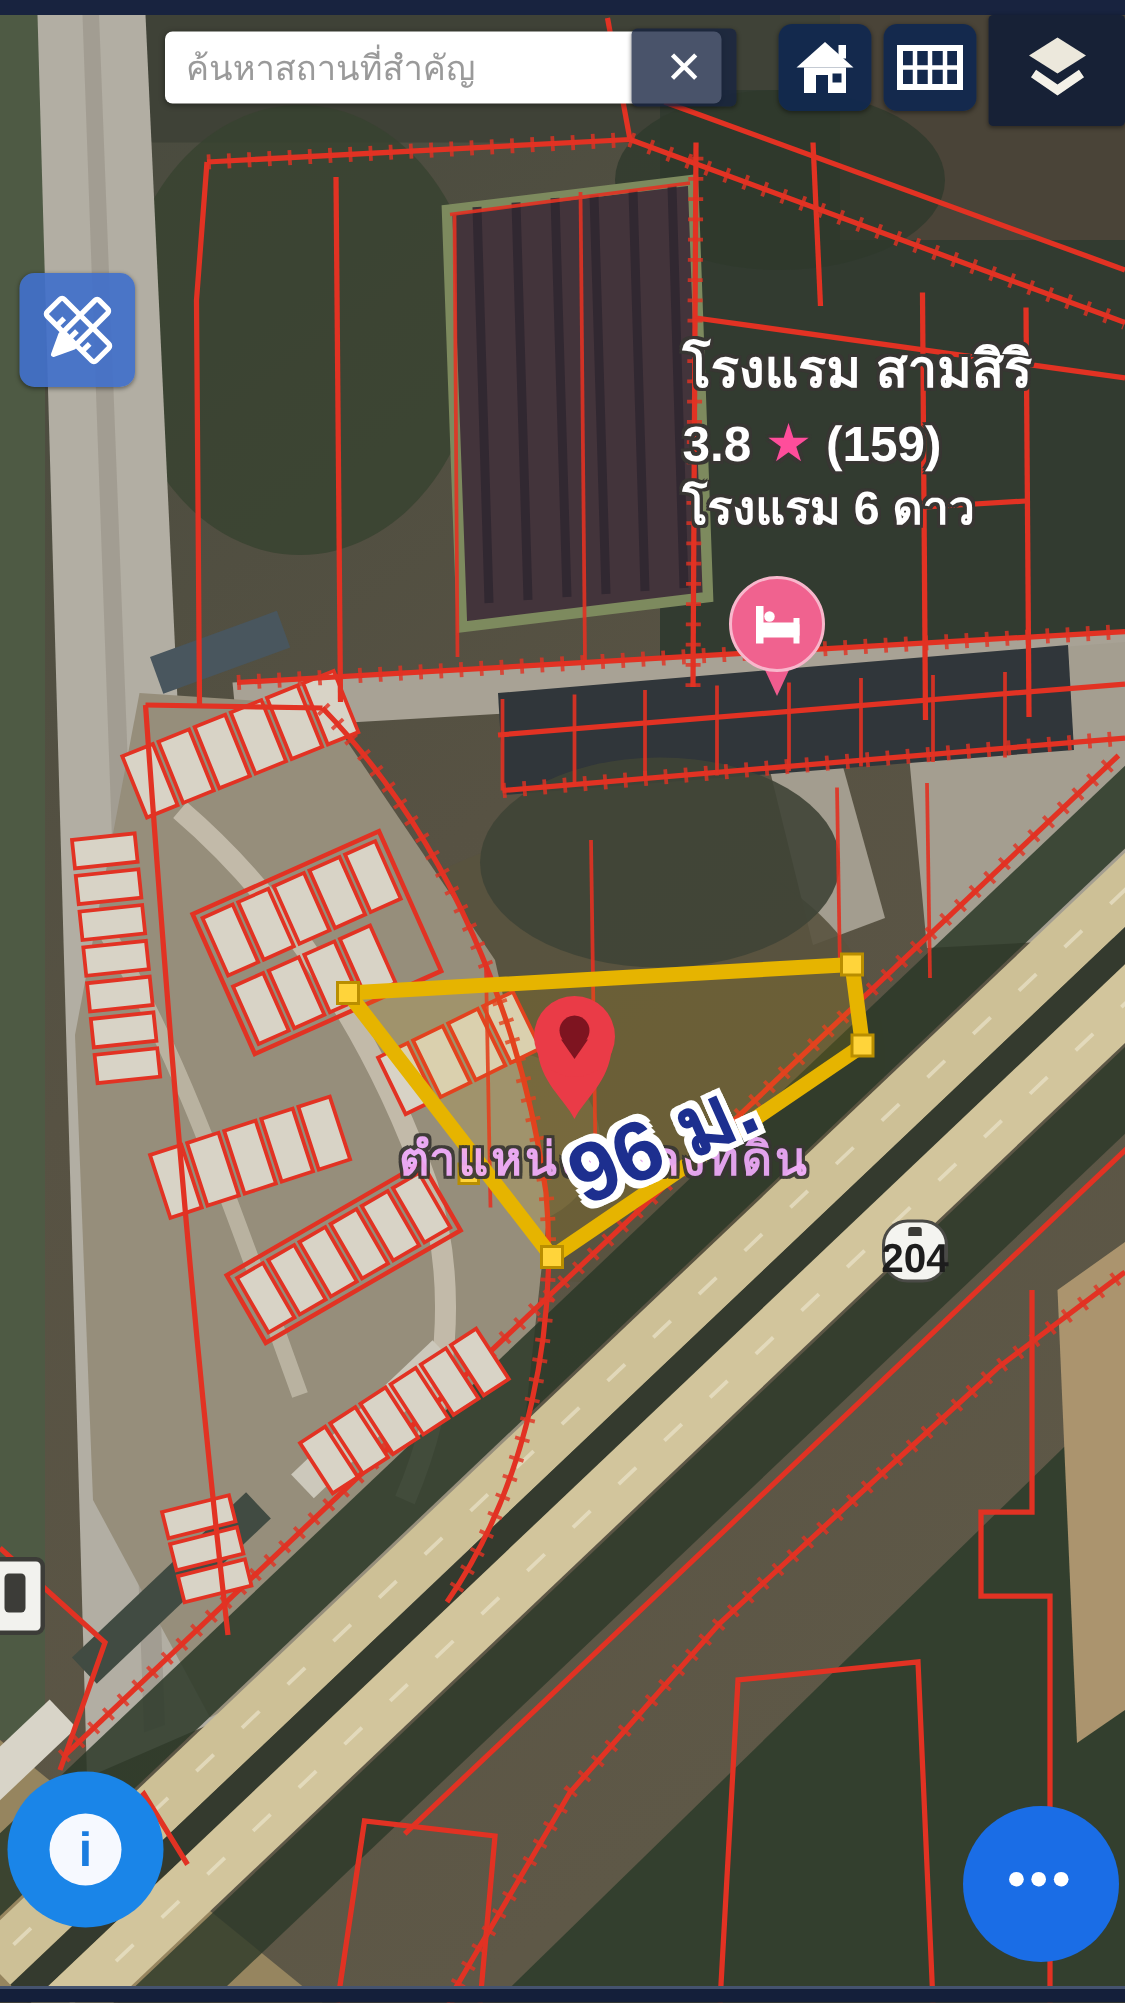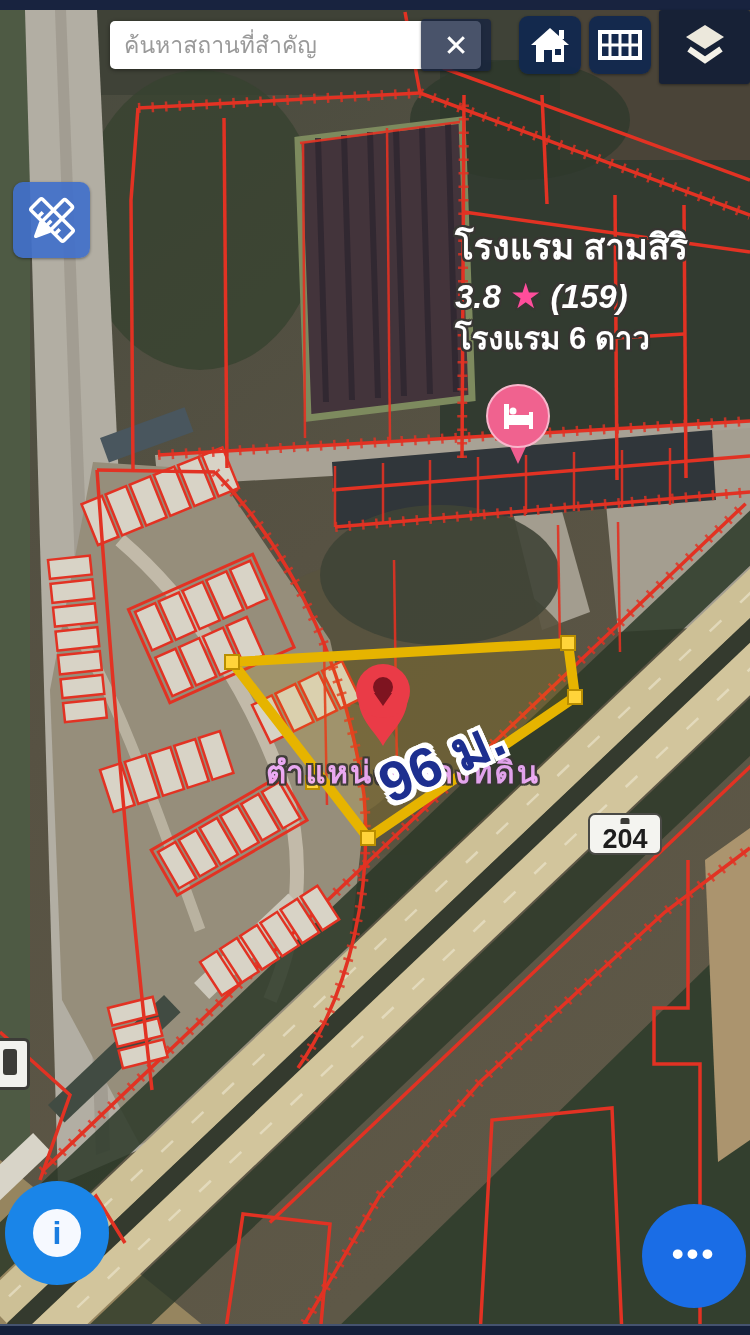--- a/index.html
+++ b/index.html
@@ -29,31 +29,31 @@
   .fab-info{left:5px;top:1181px;background:#1a85e8;}
   .fab-info .disc{width:48px;height:48px;border-radius:50%;background:#f6f9ff;display:flex;
     align-items:center;justify-content:center;color:#1a7de0;font-size:32px;font-weight:700;}
   .fab-more{left:642px;top:1204px;background:#1a6de6;color:#fff;font-size:34px;letter-spacing:3px;
     font-weight:700;padding-bottom:6px;box-sizing:border-box;}
   
   .ol-dark{text-shadow:-2px -2px 0 #383633,2px -2px 0 #383633,-2px 2px 0 #383633,2px 2px 0 #383633,
     0 -2px 0 #383633,0 2px 0 #383633,-2px 0 0 #383633,2px 0 0 #383633;}
   .hotel-label{left:455px;top:214px;color:#fff;font-weight:700;line-height:1.18;white-space:nowrap;margin-top:12px;}
   .hotel-label .l1,.hotel-label .l2{font-size:35px;}
-  .hotel-label .l3{font-size:33px;margin-top:8px;font-style:italic;}
+  .hotel-label .l3{font-size:33px;margin-top:8px;}
   .hotel-label .l4{font-size:31px;margin-top:4px;}
   .hotel-label .star{color:#ff4d9b;font-size:35px;}
   .parcel-caption{left:266px;top:747px;color:#f0abfc;font-size:31px;font-weight:700;
     letter-spacing:2px;white-space:nowrap;opacity:.92;}
   .measure{left:382px;top:742px;transform:rotate(-24deg);transform-origin:left center;
     color:#1d2f8f;font-size:56px;font-weight:700;white-space:nowrap;
     text-shadow:-4px -4px 0 #fff,4px -4px 0 #fff,-4px 4px 0 #fff,4px 4px 0 #fff,
       0 -4px 0 #fff,0 4px 0 #fff,-4px 0 0 #fff,4px 0 0 #fff;}
-  .road-badge{left:588px;top:813px;width:74px;height:42px;background:#f4f4f0;border:2px solid #4a4a46;
-    border-radius:7px;display:flex;align-items:flex-end;justify-content:center;
+  .road-badge{left:588px;top:813px;width:44px;height:42px;background:#f4f4f0;border:2px solid #4a4a46;
+    border-radius:17px;display:flex;align-items:flex-end;justify-content:center;
     color:#1d1d1d;font-size:27px;font-weight:700;box-sizing:border-box;line-height:1.05;}
   .crest{position:absolute;top:3px;left:50%;transform:translateX(-50%);width:9px;height:6px;
     background:#3a3a36;border-radius:2px 2px 0 0;}
   .partial-badge{left:-26px;top:1038px;width:50px;height:46px;background:#f2f2ee;
     border:3px solid #3c3c38;border-radius:6px;}
   .partial-badge::after{content:"";position:absolute;left:26px;top:8px;width:14px;height:26px;
     background:#3c3c38;border-radius:3px;}
 </style>
 </head>
 <body>

